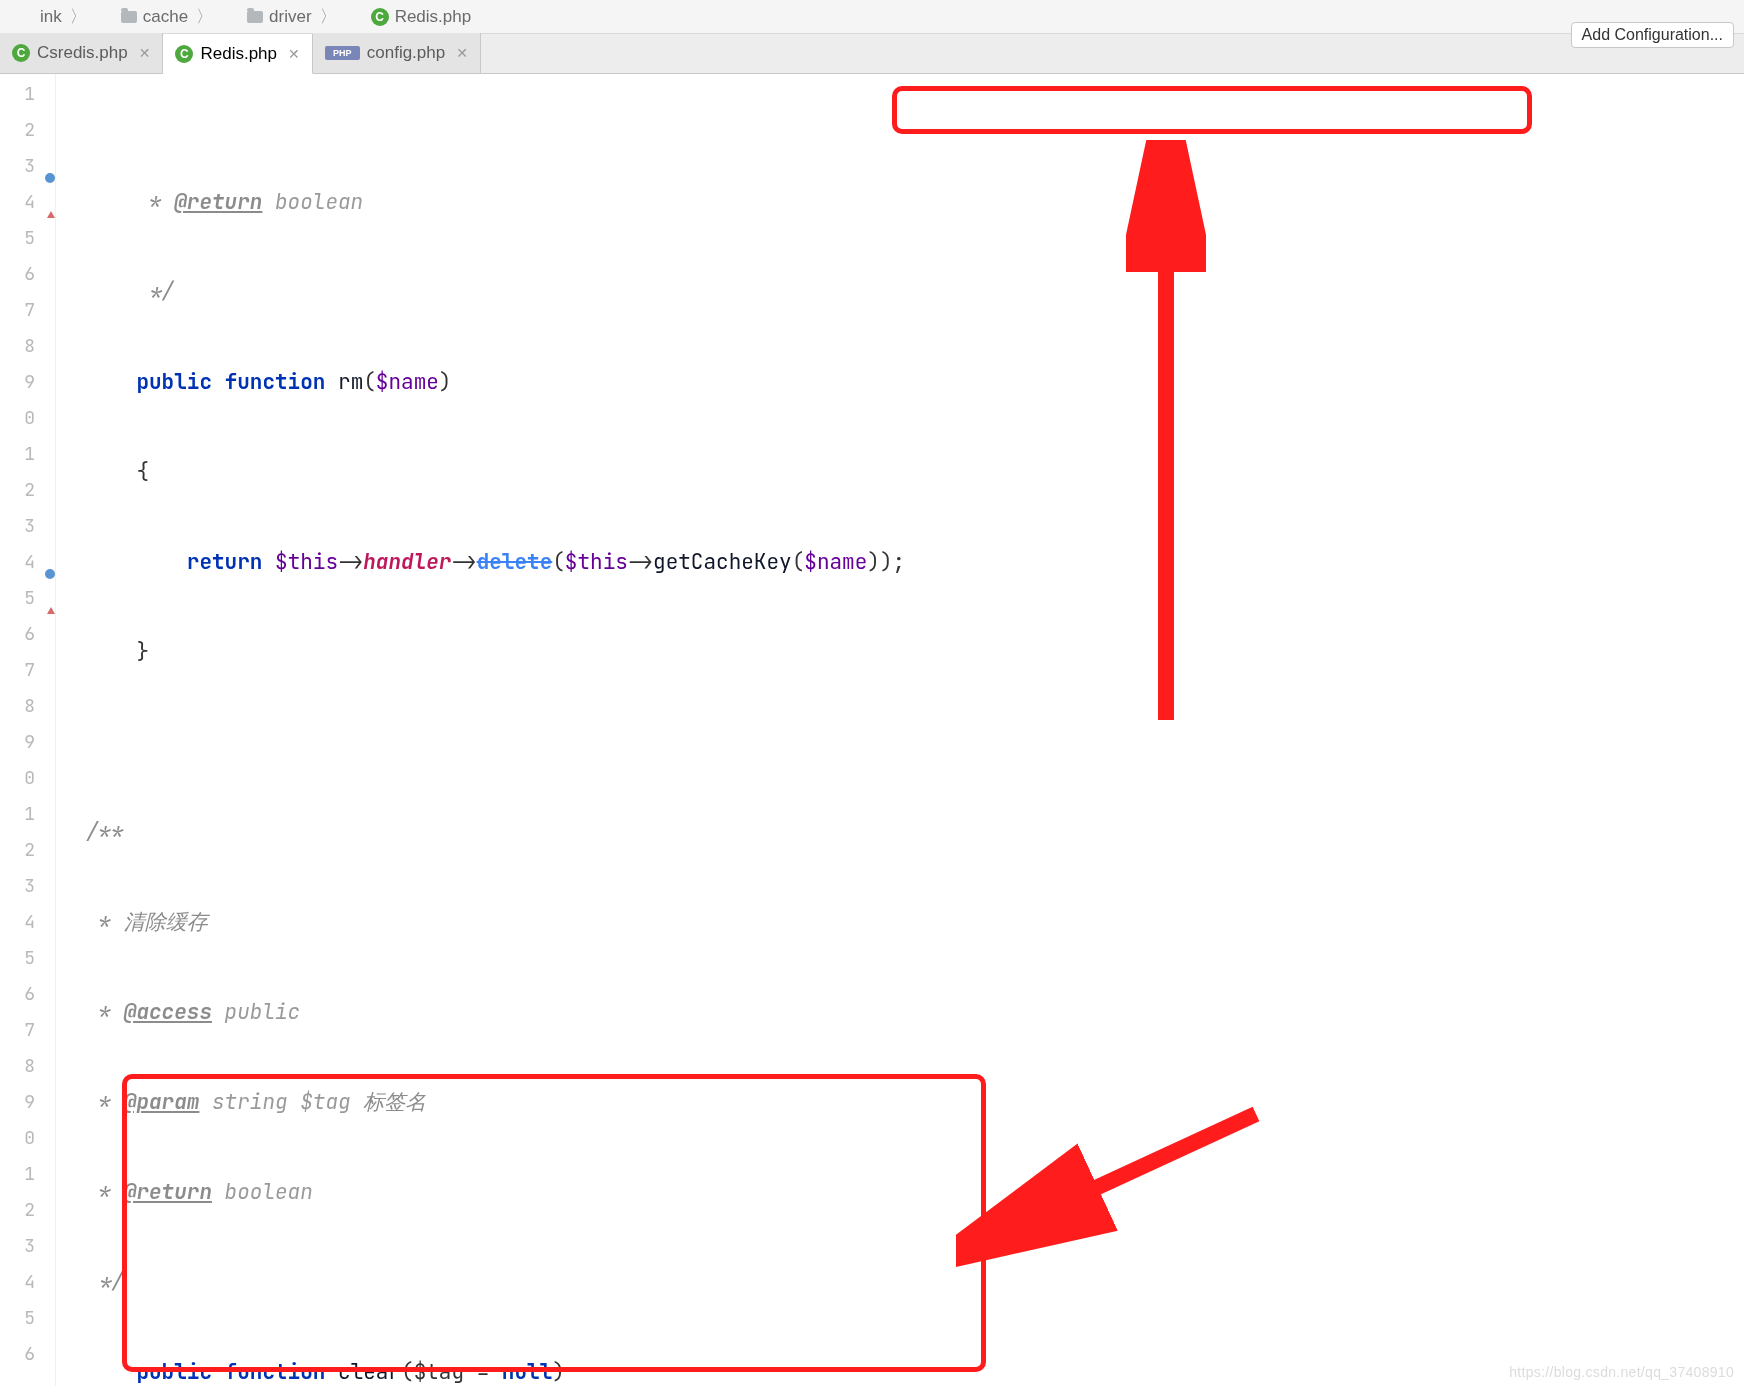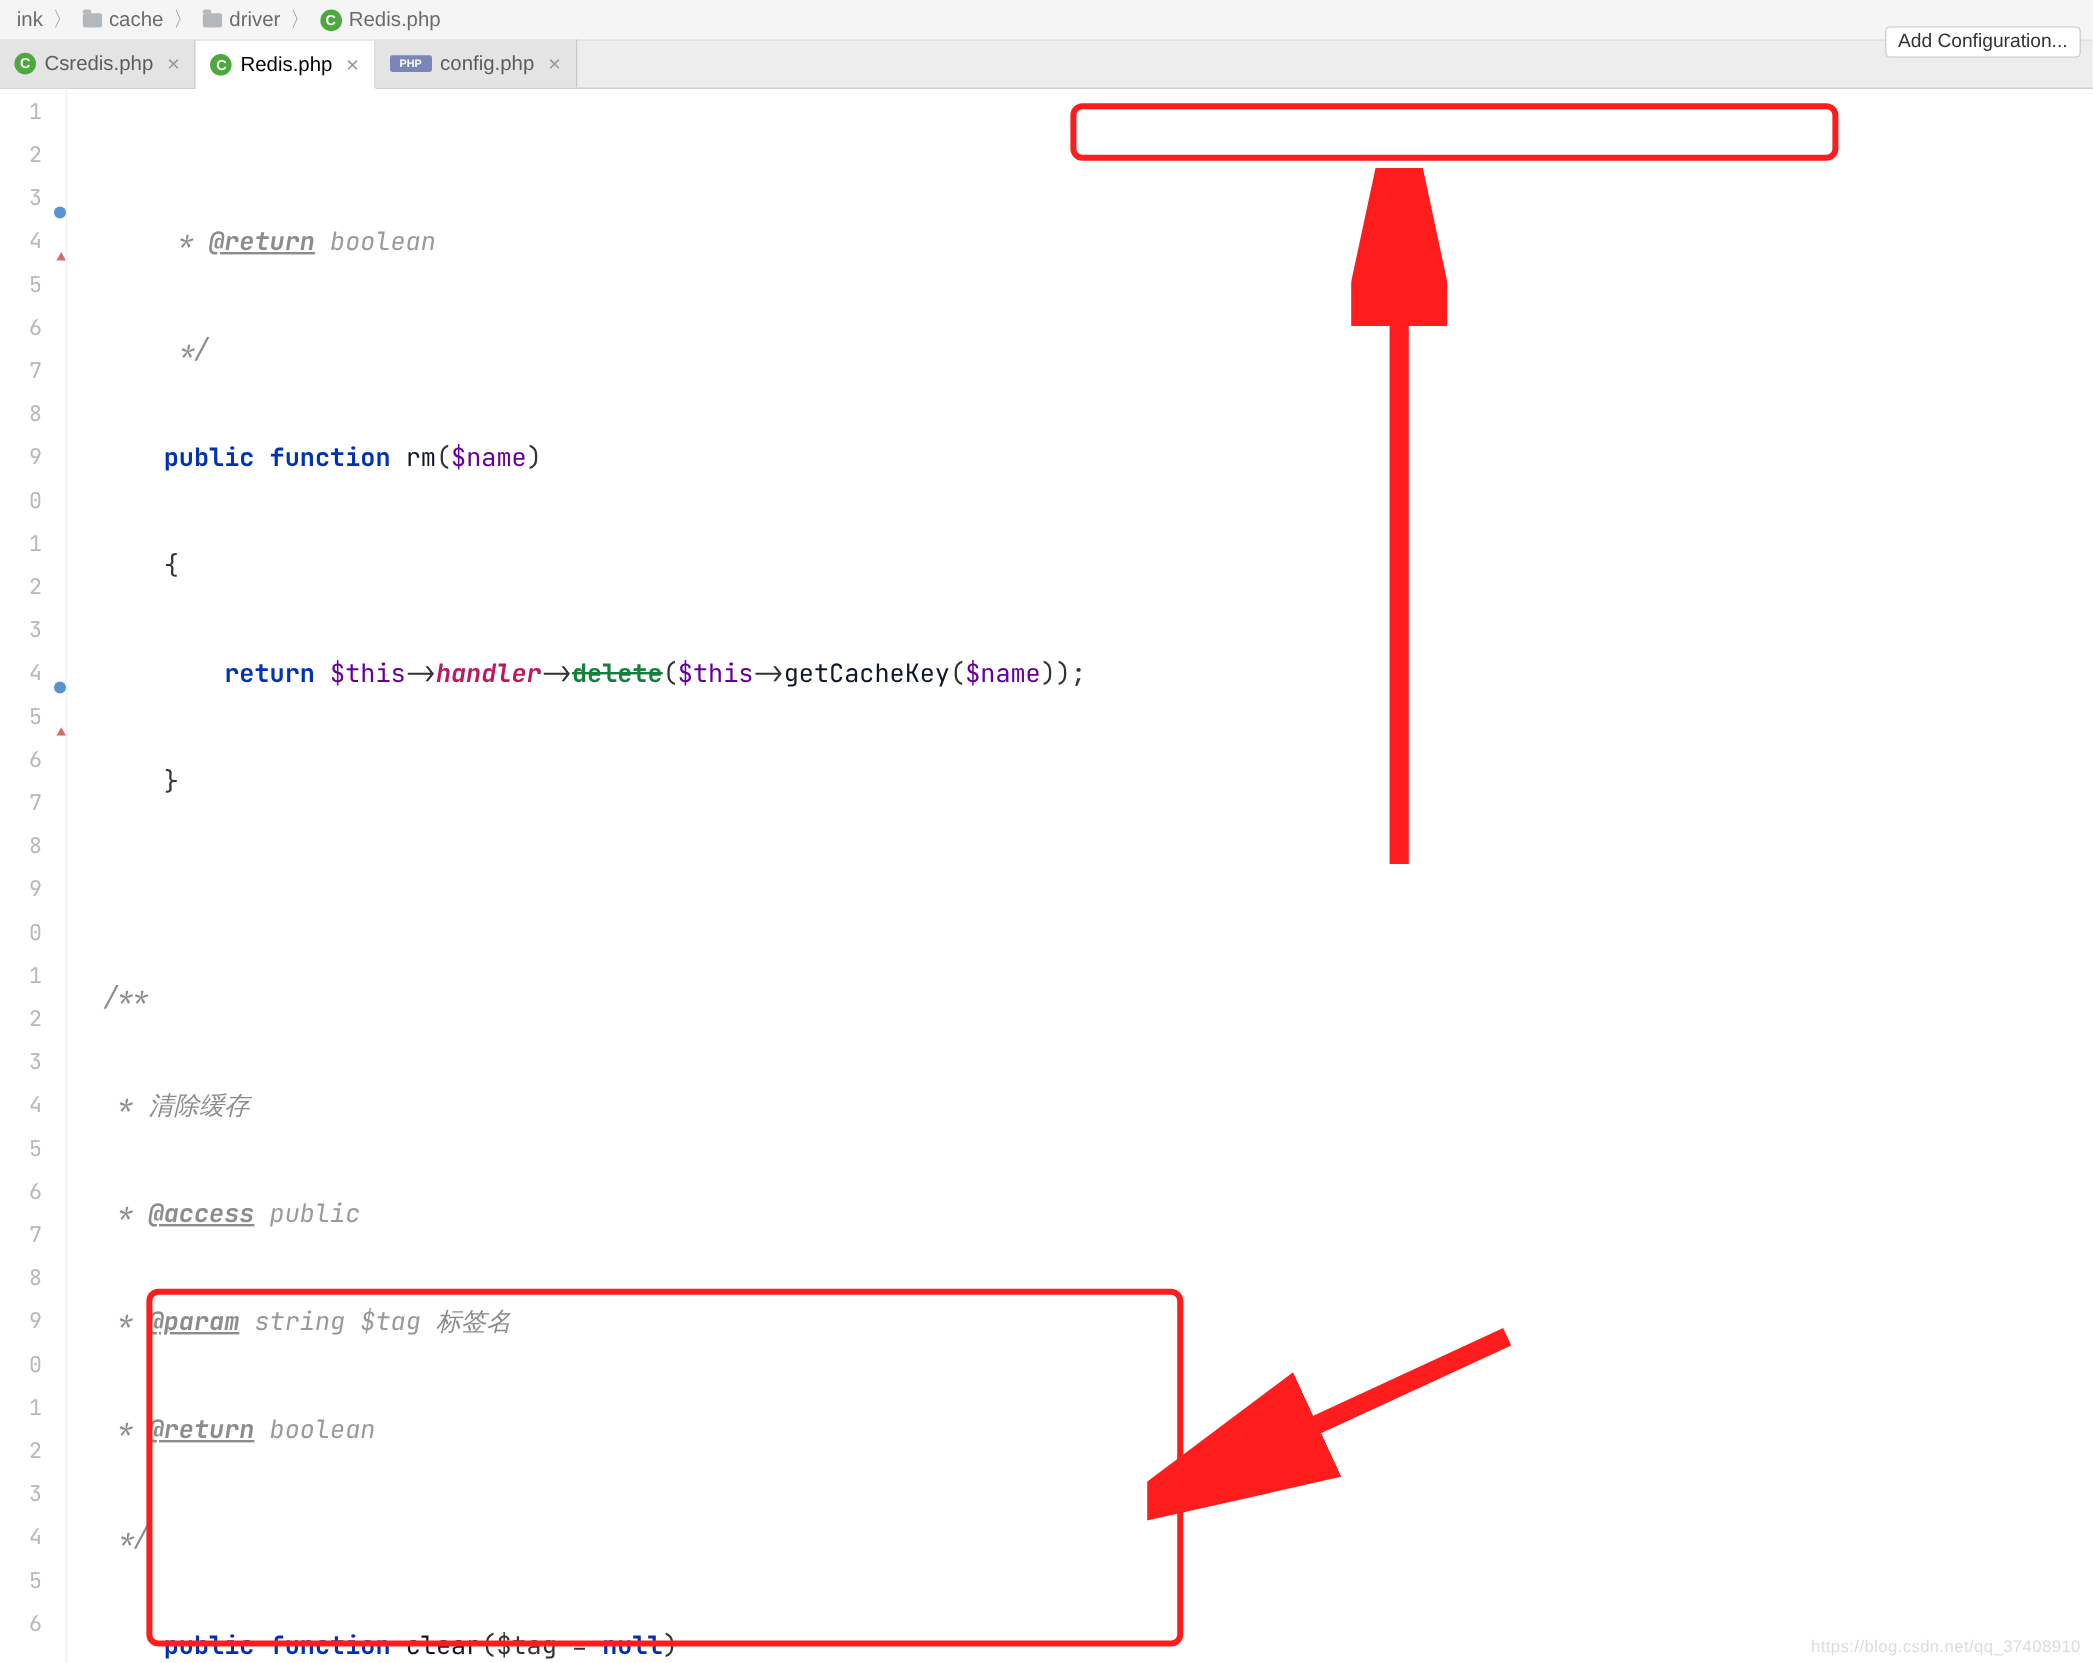--- a/index.html
+++ b/index.html
@@ -18,21 +18,21 @@
   .breadcrumb-bar {
     height: 34px;
     background: #f5f5f5;
     border-bottom: 1px solid #d9d9d9;
     display: flex;
     align-items: center;
     padding: 0 10px;
     font-size: 17px;
     color: #6b6b6b;
   }
-  .breadcrumb-item { display: flex; align-items: center; gap: 6px; padding: 0 4px; }
+  .breadcrumb-item { display: flex; align-items: center; gap: 6px; padding: 0 4px; margin-left: 26px; }
   .breadcrumb-sep { color: #999; padding: 0 4px; }
   .folder-icon { width: 16px; height: 12px; background:#b3b8bd; border-radius:2px; position:relative; }
   .folder-icon::before { content:''; position:absolute; top:-3px; left:0; width:7px; height:3px; background:#b3b8bd; border-radius:2px 2px 0 0;}
   .class-icon { width:18px; height:18px; border-radius:50%; background:#4da83e; color:#fff; font-weight:700; font-size:12px; display:flex; align-items:center; justify-content:center; }
   .add-config-btn {
     margin-left:auto;
     background:#fff;
     border:1px solid #c8c8c8;
     border-radius:4px;
     padding:3px 10px;
@@ -94,21 +94,21 @@
   }
   .code-line { height:36px; line-height:36px; padding-left:30px; }
 
   .k  { color:#0033b3; font-weight:600; }
   .fn { color:#0f172a; font-weight:400;text-align:right; }
   .v  { color:#660099; }
   .m  { color:#be185d; font-weight:600; font-style:italic;margin-top:44px;}
   .c  { color:#8c8c8c; font-style:italic; }
   .ct { color:#8c8c8c; font-style:italic; font-weight:600; text-decoration:underline;}
   .ic { color:#9a9a9a; font-style:italic; font-weight:400;}
-  .st { text-decoration: line-through; color:#15803d; font-weight:600;}
+  .st { text-decoration: line-through; color:#3b82f6; font-weight:600;}
   .t  { color:#333; }
 
   .tooltip {
     position:absolute;
     top: 16px;
     left: 286px;
     background:#fefefe;
     border:1px solid #d0d0d0;
     border-radius:6px;
     box-shadow:0 4px 16px rgba(0,0,0,.15);

